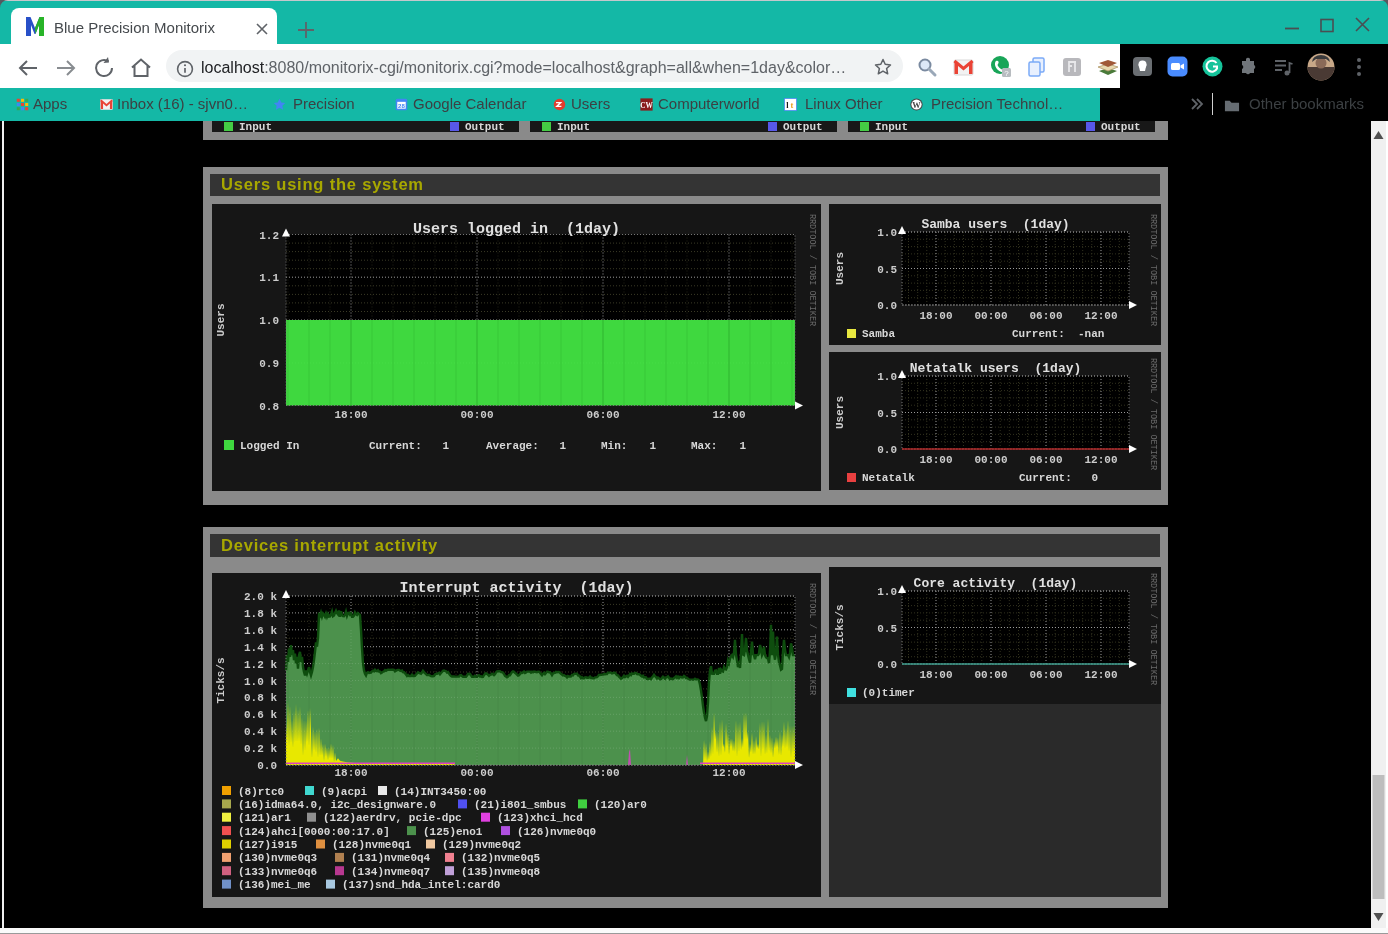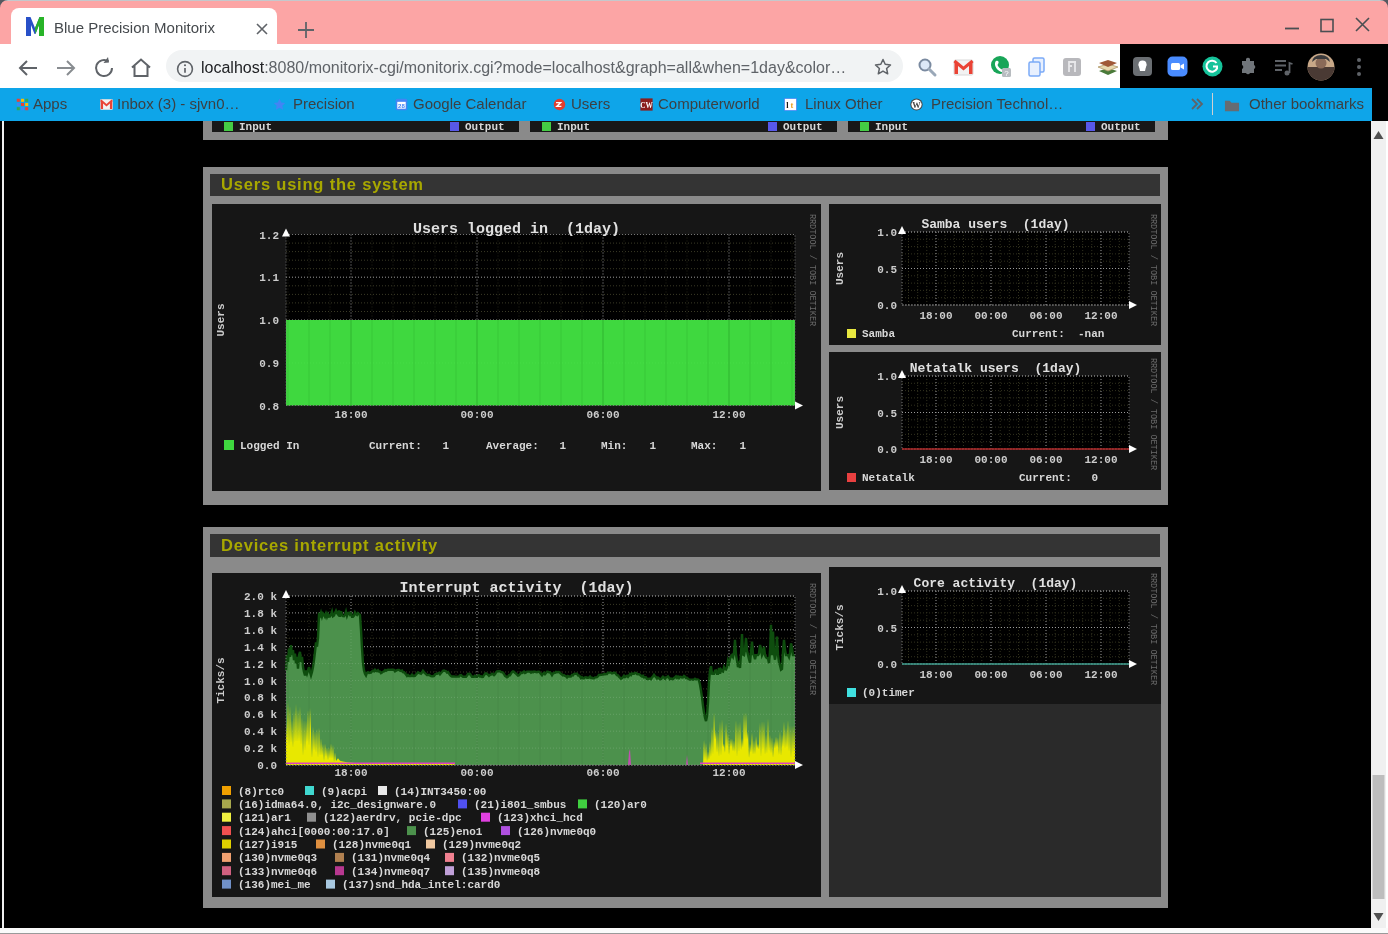--- a/index.html
+++ b/index.html
@@ -1,24 +1,24 @@
 <!DOCTYPE html>
 <html><head><meta charset="utf-8"><style>
 * { margin:0; padding:0; box-sizing:border-box; }
 body { width:1388px; height:934px; overflow:hidden; font-family:"Liberation Sans", sans-serif; background:#000; }
 #app { position:absolute; top:0; left:0; width:1388px; height:934px; }
 .abs { position:absolute; }
-#tabstrip { top:0; left:0; width:1388px; height:44px; background:#fca5a5; }
+#tabstrip { top:0; left:0; width:1388px; height:44px; background:#14b8a6; }
 #tab { top:8px; left:11px; width:266px; height:36px; background:#fff; border-radius:8px 8px 0 0; }
 #tabtitle { top:19px; left:54px; font-size:15px; color:#45494d; white-space:nowrap; }
 #toolbar { top:44px; left:0; width:1120px; height:44px; background:#fff; }
 #omni { top:6px; left:166px; width:737px; height:32px; background:#f1f3f4; border-radius:16px; }
 #url { top:15px; left:201px; font-size:16px; color:#5f6368; white-space:nowrap; }
 #url b { color:#202124; font-weight:normal; }
-#bookmarks { top:88px; left:0; width:1372px; height:33px; background:#0ea5e9; }
+#bookmarks { top:88px; left:0; width:1100px; height:33px; background:#14b8a6; }
 .bktext { font-size:15px; color:#3c4043; white-space:nowrap; }
 svg { position:absolute; top:0; left:0; }
 </style></head>
 <body>
 <div id="app">
 <svg width="1388" height="934" viewBox="0 0 1388 934">
 <rect x="0" y="121" width="1388" height="813" fill="#000000"></rect>
 <rect x="203" y="121" width="9" height="11" fill="#8a8a8a"></rect>
 <rect x="519" y="121" width="11" height="11" fill="#8a8a8a"></rect>
 <rect x="837" y="121" width="11" height="11" fill="#8a8a8a"></rect>
@@ -603,21 +603,21 @@
         <rect x="6.5" y="12.0" width="4" height="4" fill="#4285f4"></rect>
         <rect x="12.0" y="12.0" width="4" height="4" fill="#ea4335"></rect>
       </svg>
   <div class="abs bktext" style="top:7px;left:33px">Apps</div>
   <svg class="abs" style="top:10px;left:100px" width="13" height="13" viewBox="0 0 17 17">
         <rect x="0.5" y="2" width="16" height="13" rx="1" fill="#f2f2f2" stroke="#ddd"></rect>
         <path d="M1,3 L8.5,9.5 L16,3" fill="none" stroke="#ea4335" stroke-width="2.4"></path>
         <path d="M1,3.2 L1,14.5 L4,14.5 L4,6.5 Z" fill="#ea4335"></path>
         <path d="M16,3.2 L16,14.5 L13,14.5 L13,6.5 Z" fill="#ea4335"></path>
       </svg>
-  <div class="abs bktext" style="top:7px;left:117px">Inbox (3) - sjvn0…</div>
+  <div class="abs bktext" style="top:7px;left:117px">Inbox (16) - sjvn0…</div>
   <svg class="abs" style="top:10px;left:273px" width="13" height="13" viewBox="0 0 17 17">
         <path d="M8.5,1 L10.8,6 L16,6.6 L12.2,10.2 L13.2,15.5 L8.5,12.8 L3.8,15.5 L4.8,10.2 L1,6.6 L6.2,6 Z" fill="#4285f4"></path>
       </svg>
   <div class="abs bktext" style="top:7px;left:293px">Precision</div>
   <svg class="abs" style="top:10px;left:395px" width="13" height="13" viewBox="0 0 17 17">
         <rect x="1" y="1" width="15" height="15" rx="2" fill="#4285f4"></rect>
         <rect x="3" y="5" width="11" height="9" fill="#fff"></rect>
         <text x="8.5" y="13" font-size="8" font-weight="bold" fill="#4285f4" text-anchor="middle" font-family="Liberation Sans">28</text>
       </svg>
   <div class="abs bktext" style="top:7px;left:413px">Google Calendar</div>

